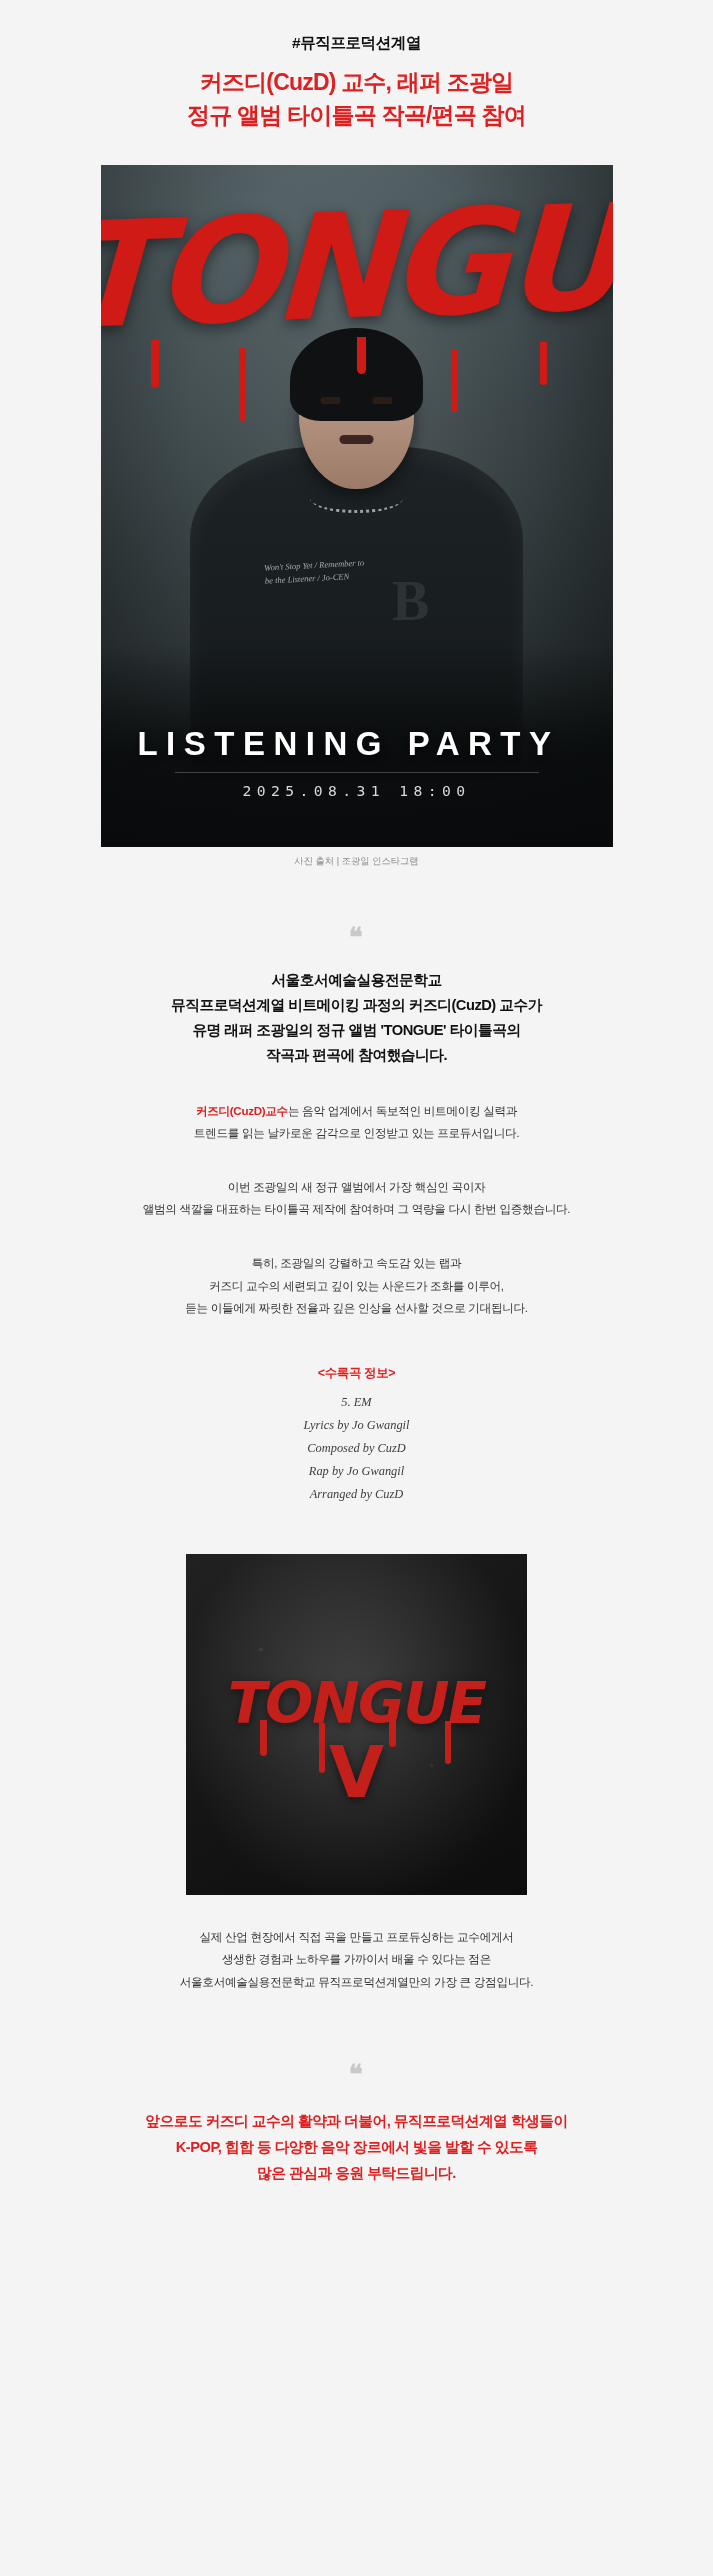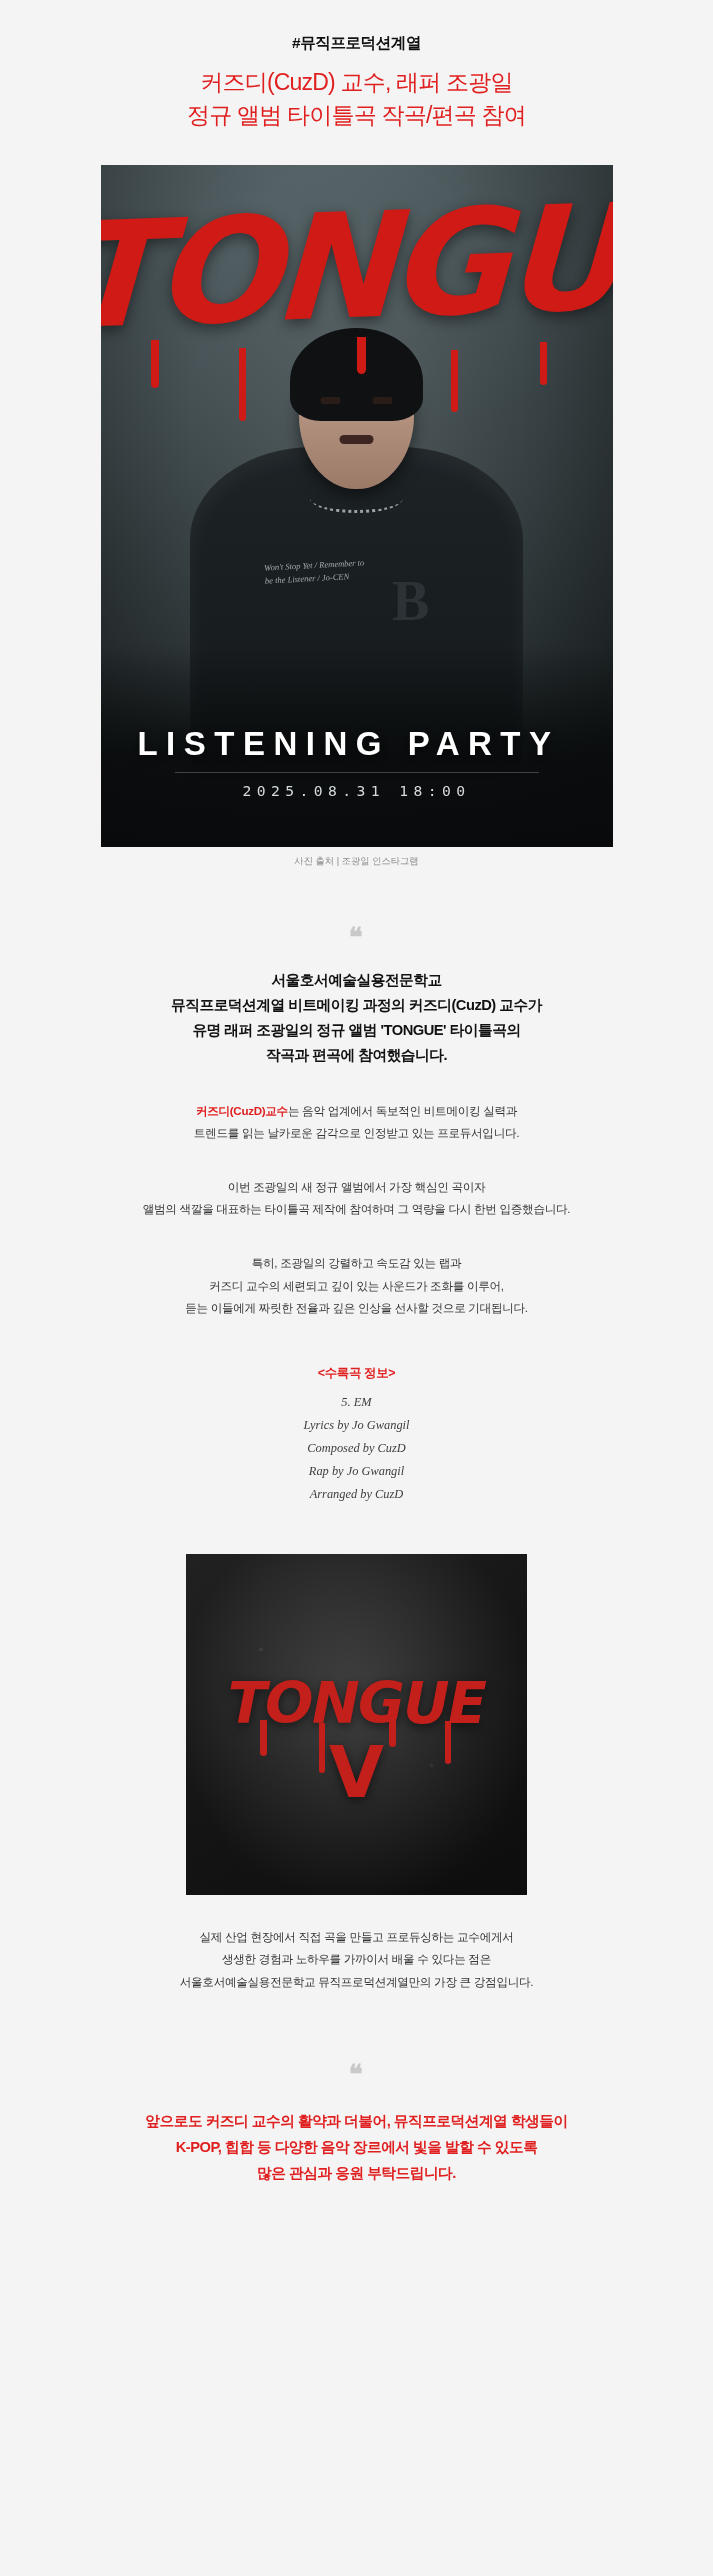--- a/index.html
+++ b/index.html
@@ -21,21 +21,21 @@
     text-align: center;
     font-size: 15.5px;
     font-weight: bold;
     color: #111111;
     letter-spacing: -0.4px;
     margin-bottom: 12.4px;
   }
   .headline {
     text-align: center;
     font-size: 23px;
-    font-weight: normal;
+    font-weight: bold;
     color: #e02020;
     line-height: 1.42;
     letter-spacing: -0.8px;
     padding: 0 47px;
   }
 
   
   .poster-wrap {
     width: 100%;
     display: flex;

